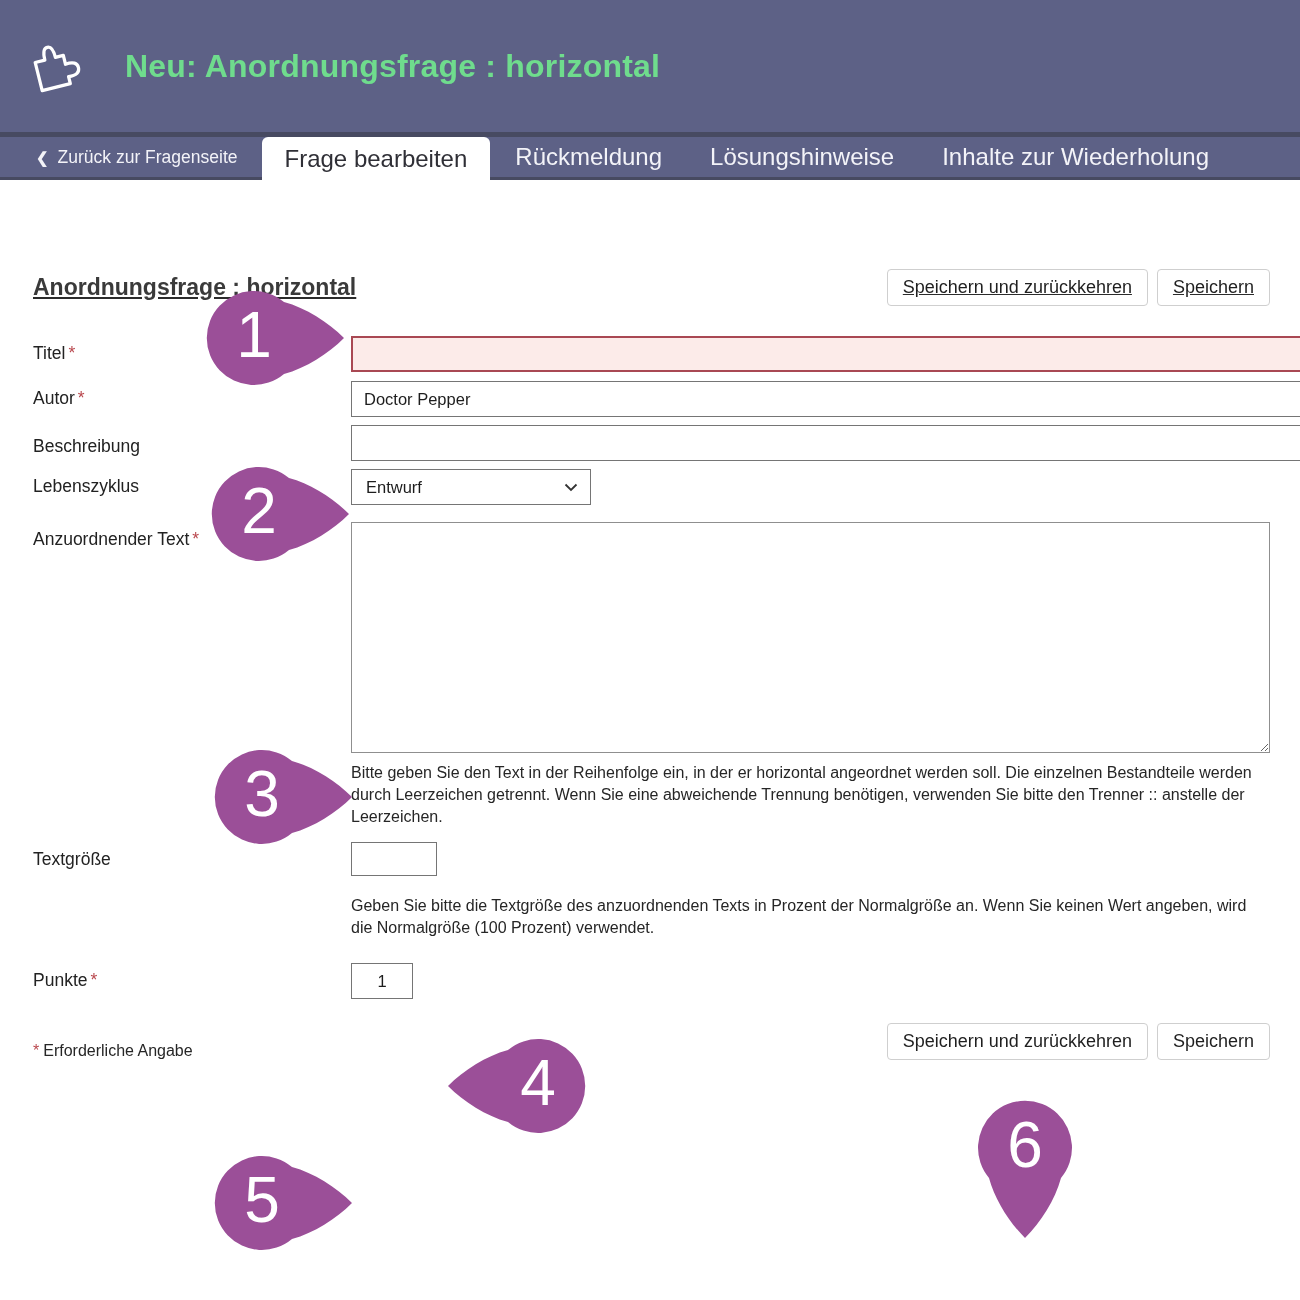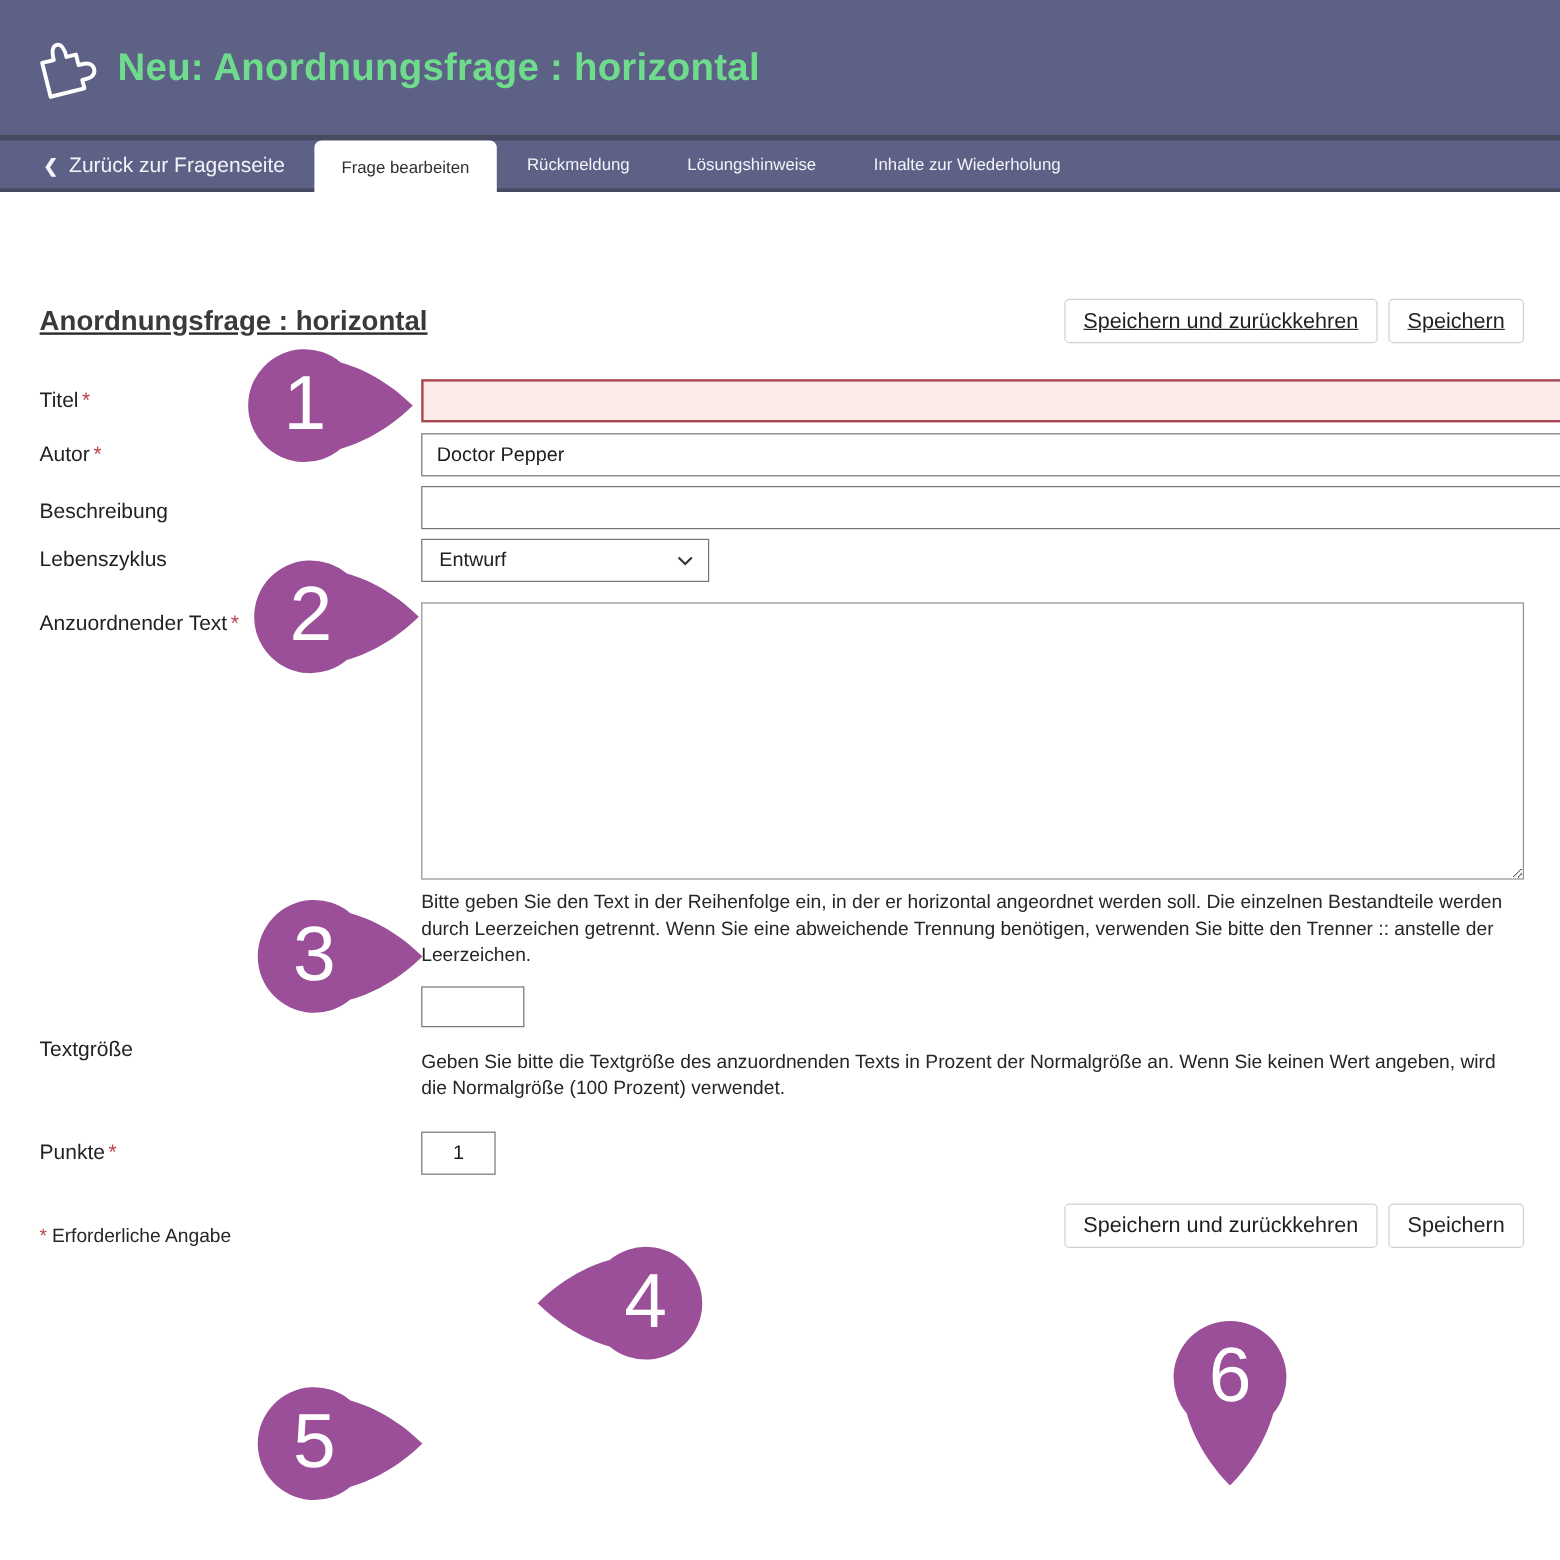--- a/index.html
+++ b/index.html
@@ -1,31 +1,31 @@
 <!DOCTYPE html>
 <html><head>
 <meta charset="utf-8">
 <style>
   * { box-sizing: border-box; margin: 0; padding: 0; }
   html,body { background:#fff; }
   body { font-family: "Liberation Sans", sans-serif; color:#2b2b2b; }
   .page { position:relative; width:1300px; height:1300px; background:#fff; overflow:hidden; }
 
   
-  .app-header { height:112px; background:#5d6186; display:flex; align-items:center; padding-left:22px; }
+  .app-header { height:132px; background:#5d6186; display:flex; align-items:center; padding-left:22px;gap:27px; }
   .app-header .logo { width:58px; height:58px; flex:none; transform:rotate(-14deg); }
   .app-header h1 { margin-left:18px; font-size:32px; font-weight:bold; color:#6fdc8d; letter-spacing:.2px; }
 
   
   .tabbar { height:48px; background:#5d6186; border-top:5px solid #474a61; border-bottom:3px solid #474a61;
             display:flex; align-items:flex-end; }
   .tabbar .back { display:flex; align-items:center; height:40px; margin-left:36px; color:#f3f3f8;
                   font-size:17.5px; cursor:pointer; text-decoration:none; }
   .tabbar .back .chev { font-size:15px; margin-right:9px; font-weight:bold; position:relative; top:1px; }
-  .tab { display:flex; align-items:center; height:40px; padding:0 23px; color:#f3f3f8; font-size:14px;
+  .tab { display:flex; align-items:center; height:40px; padding:0 23px; color:#f3f3f8; font-size:24px;
          cursor:pointer; text-decoration:none; white-space:nowrap; }
   .tab.active { background:#fff; color:#2f2f36; border-radius:6px 6px 0 0; height:43px;
                 margin-bottom:-3px; position:relative; z-index:2; margin-left:24px; }
   .tab + .tab { margin-left:2px; }
 
   
   main { padding:0 30px 0 33px; }
   .head-row { margin-top:88px; height:38px; display:flex; justify-content:space-between; align-items:center;text-decoration:underline; }
   .head-row h2 { font-size:23px; font-weight:bold; color:#3a3a3a; }
   .btns { display:flex; gap:9px; }
@@ -128,21 +128,21 @@
 
 
       <div class="row" style="margin-top:17px;">
         <div class="lbl"><span>Anzuordnender Text</span><span class="req">*</span></div>
         <div class="ctrl">
           <textarea style="height: 231px;"></textarea>
           <div class="help">Bitte geben Sie den Text in der Reihenfolge ein, in der er horizontal angeordnet werden soll. Die einzelnen Bestandteile werden durch Leerzeichen getrennt. Wenn Sie eine abweichende Trennung benötigen, verwenden Sie bitte den Trenner :: anstelle der Leerzeichen.</div>
         </div>
       </div>
 
-      <div class="row" style="margin-top:14px;align-items:center;">
+      <div class="row" style="margin-top:14px;">
         <div class="lbl"><span>Textgröße</span></div>
         <div class="ctrl">
           <input type="text" class="small-input" value="" style="">
           <div class="help" style="margin-top:19px;">Geben Sie bitte die Textgröße des anzuordnenden Texts in Prozent der Normalgröße an. Wenn Sie keinen Wert angeben, wird die Normalgröße (100 Prozent) verwendet.</div>
         </div>
       </div>
 
       <div class="row" style="margin-top:24px;">
         <div class="lbl"><span>Punkte</span><span class="req">*</span></div>
         <div class="ctrl"><input type="text" class="tiny-input" value="1" style=""></div>

